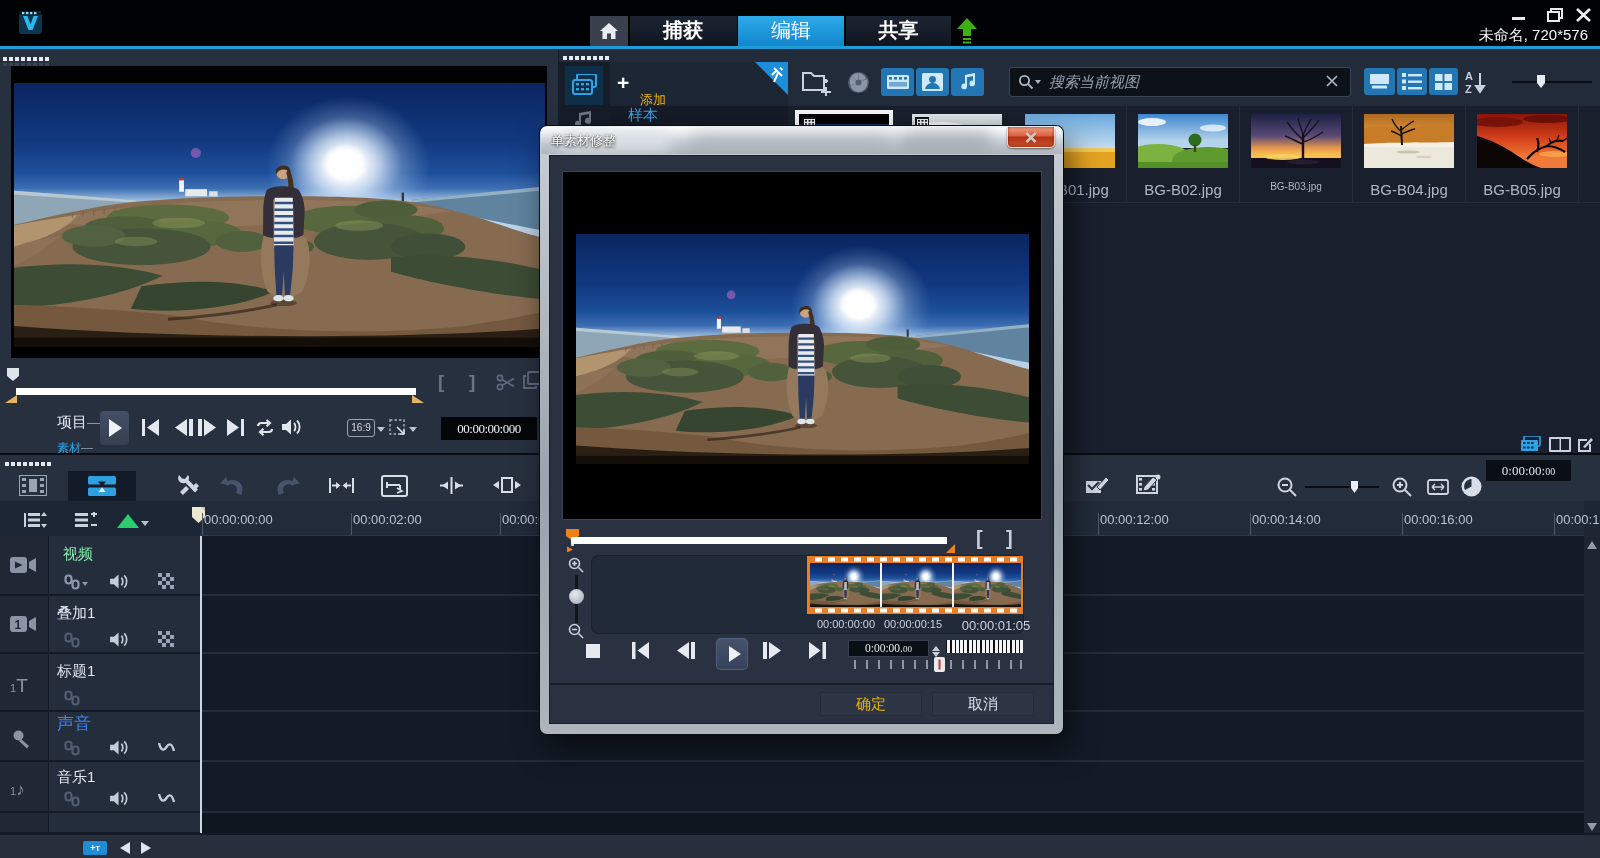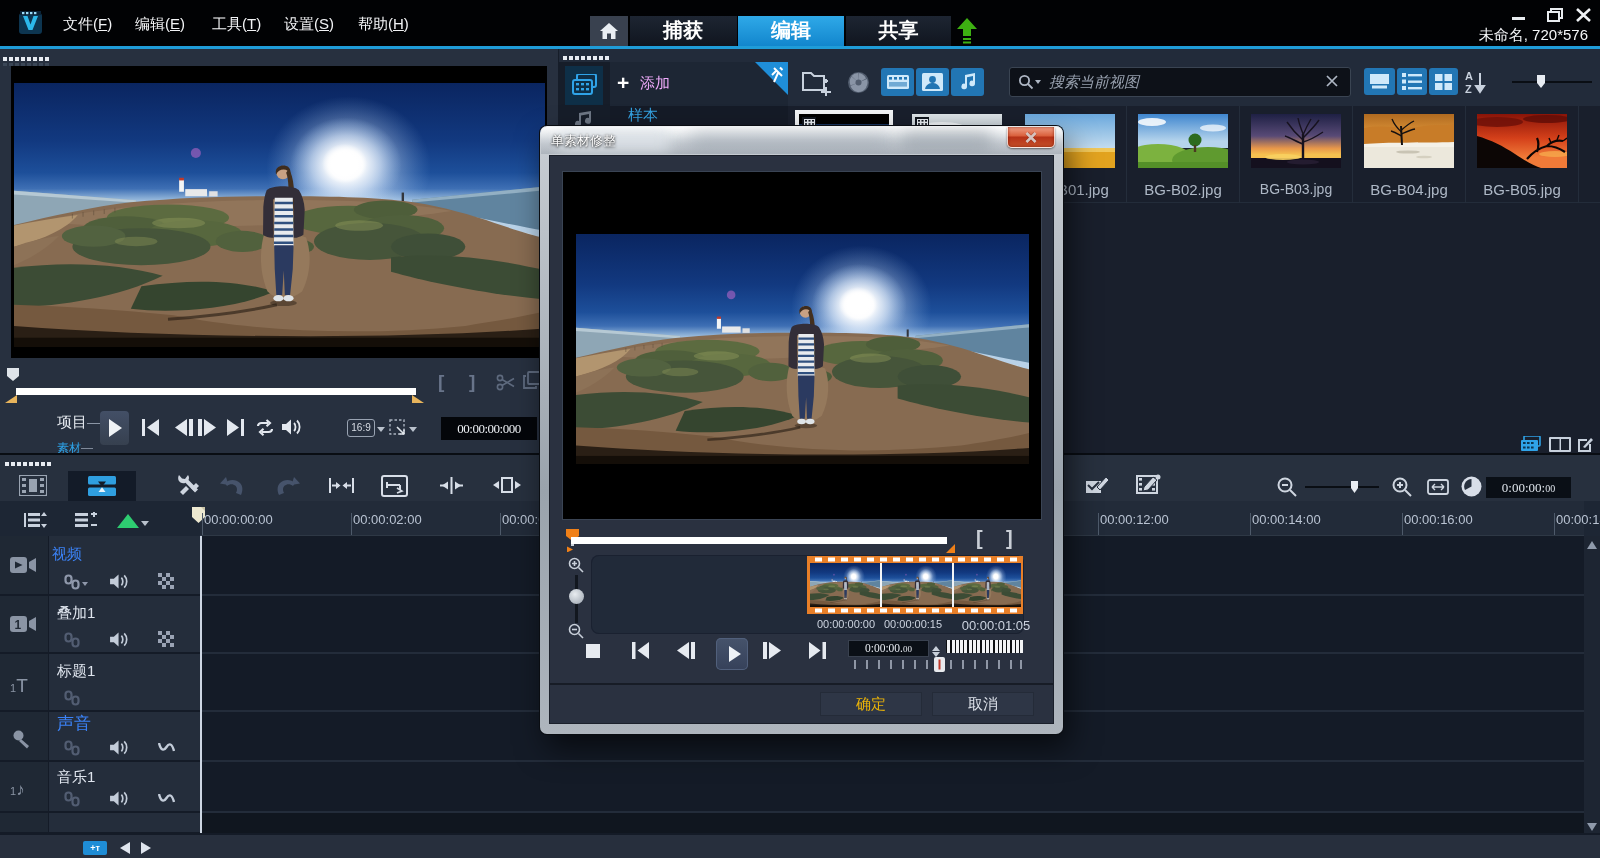--- a/index.html
+++ b/index.html
@@ -105,33 +105,26 @@
   <rect x="0" y="2" width="23" height="21" rx="3" fill="#0d3550"></rect>
   <rect x="1" y="0" width="21" height="4" fill="#0a2236"></rect>
   <g fill="#9adcf8">
         <rect x="3" y="1" width="2.4" height="2.2"></rect>
         <rect x="7" y="1" width="2.4" height="2.2"></rect>
         <rect x="11" y="1" width="2.4" height="2.2"></rect>
         <rect x="15" y="1" width="2.4" height="2.2"></rect>
       </g>
   <path d="M4,5 L9.5,19 L13.5,19 L19,5 L14.5,5 L11.5,13.5 L8.5,5 Z" fill="#2cb8ea"></path>
  </svg>
- <div class="a" style="left:0;top:0;width:560px;height:46px;color:#f2f3f5;font-size:15px">
-  <span class="a" style="left:63px;top:15px">文件(<u>F</u>)</span>
-  <span class="a" style="left:135px;top:15px">编辑(<u>E</u>)</span>
-  <span class="a" style="left:212px;top:15px">工具(<u>T</u>)</span>
-  <span class="a" style="left:284px;top:15px">设置(<u>S</u>)</span>
-  <span class="a" style="left:358px;top:15px">帮助(<u>H</u>)</span>
- </div>
  <div class="a" style="left:590px;top:16px;width:38px;height:30px;background:#39414f"></div>
  <svg class="a" style="left:599px;top:22px" width="20" height="18" viewBox="0 0 20 18">
   <path d="M10,1 L19,9 L16.5,9 L16.5,17 L12,17 L12,11.5 L8,11.5 L8,17 L3.5,17 L3.5,9 L1,9 Z" fill="#e9edf2"></path>
  </svg>
  <div class="a" style="left:629.5px;top:16px;width:107px;height:30px;background:linear-gradient(180deg,#1d2532,#10151f);color:#fff;font-size:20px;font-weight:bold;text-align:center;line-height:29px">捕获</div>
- <div class="a" style="left:738px;top:16px;width:106px;height:30px;background:linear-gradient(180deg,#2fa9e8,#1286cd);color:#fff;font-size:20px;font-weight:bold;text-align:center;line-height:29px">编辑</div>
+ <div class="a" style="left:738px;top:16px;width:106px;height:30px;background:linear-gradient(180deg,#2fa9e8,#1286cd);color:#fff;font-size:20px;font-weight:normal;text-align:center;line-height:29px">编辑</div>
  <div class="a" style="left:846px;top:16px;width:105px;height:30px;background:linear-gradient(180deg,#1d2532,#10151f);color:#fff;font-size:20px;font-weight:bold;text-align:center;line-height:29px">共享</div>
  <svg class="a" style="left:956px;top:18px" width="22" height="26" viewBox="0 0 22 26">
   <path d="M11,0 L21,11 L15,11 L15,18 L7,18 L7,11 L1,11 Z" fill="#3db012"></path>
   <rect x="7" y="20" width="8" height="2" fill="#3db012"></rect>
       <rect x="7" y="23.5" width="8" height="2" fill="#3db012"></rect>
  </svg>
  <div class="a" style="left:1348px;top:26px;width:240px;color:#f4f6f8;font-size:15px;text-align:right">未命名, 720*576</div>
  <div class="a" style="left:1512px;top:17px;width:13px;height:3px;background:#e8ecf0"></div>
  <svg class="a" style="left:1547px;top:8px" width="16" height="14" viewBox="0 0 16 14">
   <rect x="4" y="1" width="11" height="9" fill="none" stroke="#e8ecf0" stroke-width="2"></rect>
@@ -253,21 +246,21 @@
         <rect x="4" y="14" width="3" height="2.4"></rect>
         <rect x="9" y="14" width="3" height="2.4"></rect>
         <rect x="14" y="14" width="3" height="2.4"></rect>
       </g>
  </svg>
  <svg class="a" style="left:14px;top:62px" width="22" height="18" viewBox="0 0 22 18" fill="#78828f">
   <path d="M6,2 L18,0 L18,10 A3,3 0 1 1 16,7 L16,3 L8,4.5 L8,13 A3,3 0 1 1 6,10 Z" opacity=".9"></path>
  </svg>
  <div class="a" style="left:51px;top:13px;width:178px;height:44px;background:#1d2634"></div>
  <div class="a" style="left:58px;top:22px;color:#fff;font-size:21px;font-weight:bold">+</div>
- <div class="a" style="left:81px;top:25px;color:#f0abfc;font-size:15px">添加</div>
+ <div class="a" style="left:81px;top:42px;color:#eab308;font-size:13px">添加</div>
  <svg class="a" style="left:196px;top:13px" width="33" height="33" viewBox="0 0 33 33">
   <path d="M0,0 L33,0 L33,33 Z" fill="#1f8ed8"></path>
   <path d="M19,6 L27,14 M25,5.5 L27.5,8 M21,9 L17,13 M23,11 L19,20" stroke="#fff" stroke-width="2" fill="none"></path>
  </svg>
  <div class="a" style="left:51px;top:57px;width:178px;height:347px;background:#151b27"></div>
  <div class="a" style="left:69px;top:57px;color:#35a3e3;font-size:15px">样本</div>
  <svg class="a" style="left:243px;top:20px" width="29" height="27" viewBox="0 0 29 27">
   <path d="M1,4 L9,4 L12,7 L22,7 L22,21 L1,21 Z" fill="none" stroke="#c8d1dd" stroke-width="2"></path>
   <path d="M22,12 L26,12 M24,10 L24,14 M19,23 L29,23 M24,18 L24,27" stroke="#c8d1dd" stroke-width="2"></path>
  </svg>
@@ -437,21 +430,21 @@
       </defs>
   <rect width="90" height="44" fill="url(#b3s)"></rect>
   <rect y="44" width="90" height="10" fill="#14101e"></rect>
   <ellipse cx="32" cy="43" rx="18" ry="3" fill="#f8d060" opacity=".9"></ellipse>
   <g stroke="#17121f" fill="none">
    <path d="M52,44 L52,20" stroke-width="2.4"></path>
    <path d="M52,26 C45,20 40,14 36,8 M52,24 C58,18 64,12 68,6 M52,30 C46,28 40,24 34,22 M52,28 C60,26 66,22 72,18 M52,20 C50,14 48,10 47,4 M52,21 C55,14 57,10 60,5" stroke-width="1.4"></path>
   </g>
   <ellipse cx="52" cy="48" rx="16" ry="2.5" fill="#241c30"></ellipse>
  </svg>
- <div class="a" style="left:680.5px;top:132px;width:113px;height:16px;color:#aeb8c6;font-size:14px;text-align:center">BG-B03.jpg</div>
+ <div class="a" style="left:680.5px;top:132px;width:113px;height:16px;color:#aeb8c6;font-size:10px;text-align:center">BG-B03.jpg</div>
 
  <svg class="a" style="left:805px;top:65px" width="90" height="54" viewBox="0 0 90 54" preserveAspectRatio="none">
   <defs>
         <linearGradient id="b4s" x1="0" y1="0" x2="0" y2="1">
    <stop offset="0" stop-color="#b06a20"></stop>
           <stop offset=".6" stop-color="#d88f35"></stop>
           <stop offset="1" stop-color="#e8a84e"></stop>
   </linearGradient>
       </defs>
   <rect width="90" height="30" fill="url(#b4s)"></rect>
@@ -607,21 +600,21 @@
       <path d="M5,8 L11,8 M8,5 L8,11"></path>
  </svg>
  <svg class="a" style="left:1427px;top:26px" width="22" height="16" viewBox="0 0 22 16" fill="none" stroke="#cfd6e0" stroke-width="1.8">
   <rect x="1" y="1" width="20" height="14" rx="2"></rect>
   <path d="M5,8 L17,8 M5,8 L8,5 M5,8 L8,11 M17,8 L14,5 M17,8 L14,11" stroke-width="1.4"></path>
  </svg>
  <svg class="a" style="left:1461px;top:23px" width="21" height="21" viewBox="0 0 21 21">
   <circle cx="10.5" cy="10.5" r="10" fill="#d8dee8"></circle>
   <path d="M10.5,10.5 L10.5,3 A7.5,7.5 0 0 0 4,14 Z" fill="#27303e"></path>
  </svg>
- <div class="a tc" style="left:1486px;top:24px;width:85px;height:21px;background:#0a0f16;color:#dfe5ec;font-size:13px;line-height:21px;text-align:center">0:00:00:<span style="font-size:10px">00</span></div>
+ <div class="a tc" style="left:1486px;top:7px;width:85px;height:21px;background:#0a0f16;color:#dfe5ec;font-size:13px;line-height:21px;text-align:center">0:00:00:<span style="font-size:10px">00</span></div>
 
  <div class="a" style="left:0;top:48px;width:1600px;height:35px;background:#1d2634"></div>
  <div class="a" style="left:200px;top:48px;width:1384px;height:35px;background:#222b39;border-bottom:1px solid #2e3845;box-sizing:border-box"></div>
  <svg class="a" style="left:24px;top:59px" width="24" height="16" viewBox="0 0 24 16" fill="#c8d1dd">
   <path d="M0,1 L2,1 L2,15 L0,15 Z"></path>
       <rect x="4" y="1" width="12" height="3"></rect>
       <rect x="4" y="6.5" width="12" height="3"></rect>
       <rect x="4" y="12" width="12" height="3"></rect>
   <path d="M20,0 L23,4 L17,4 Z M20,16 L23,12 L17,12 Z"></path>
  </svg>
@@ -666,21 +659,21 @@
  <div class="a" style="left:0;top:360.5px;width:48px;height:19px;background:#1f2834"></div>
  <div class="a" style="left:49px;top:360.5px;width:151px;height:19px;background:#242d3b"></div>
  <div class="a" style="left:200px;top:141.5px;width:1384px;height:1.5px;background:#232c3a"></div>
  <div class="a" style="left:200px;top:199.5px;width:1384px;height:1.5px;background:#232c3a"></div>
  <div class="a" style="left:200px;top:257.5px;width:1384px;height:1.5px;background:#232c3a"></div>
  <div class="a" style="left:200px;top:307.5px;width:1384px;height:1.5px;background:#232c3a"></div>
  <div class="a" style="left:200px;top:358.5px;width:1384px;height:1.5px;background:#232c3a"></div>
  <div class="a" style="left:200px;top:360px;width:1384px;height:20px;background:#10161f"></div>
  <div class="a" style="left:200px;top:83px;width:2px;height:297px;background:#cdd6e2"></div>
 
- <div class="a" style="left:52px;top:92px;color:#3b82f6;font-size:15px">视频</div>
+ <div class="a" style="left:63px;top:92px;color:#86efac;font-size:15px">视频</div>
  <svg class="a" style="left:10px;top:103px" width="28" height="18" viewBox="0 0 28 18" fill="#8a94a4">
   <rect x="0" y="1" width="17" height="16" rx="3"></rect>
   <path d="M5,5.5 L12.5,9 L5,12.5 Z" fill="#1f2834"></path>
   <path d="M19,6 L26,2 L26,16 L19,12 Z"></path>
  </svg>
  <svg class="a" style="left:64px;top:121px" width="16" height="16" viewBox="0 0 16 16" fill="none" stroke="#8f98ab" stroke-width="2.2">
   <rect x="1.5" y="1.5" width="6" height="8" rx="3"></rect>
       <rect x="8.5" y="6.5" width="6" height="8" rx="3"></rect>
  </svg>
  <div class="a" style="left:82px;top:129px;width:0;height:0;border:3.4px solid transparent;border-top:4.4px solid #8f98ab"></div>

